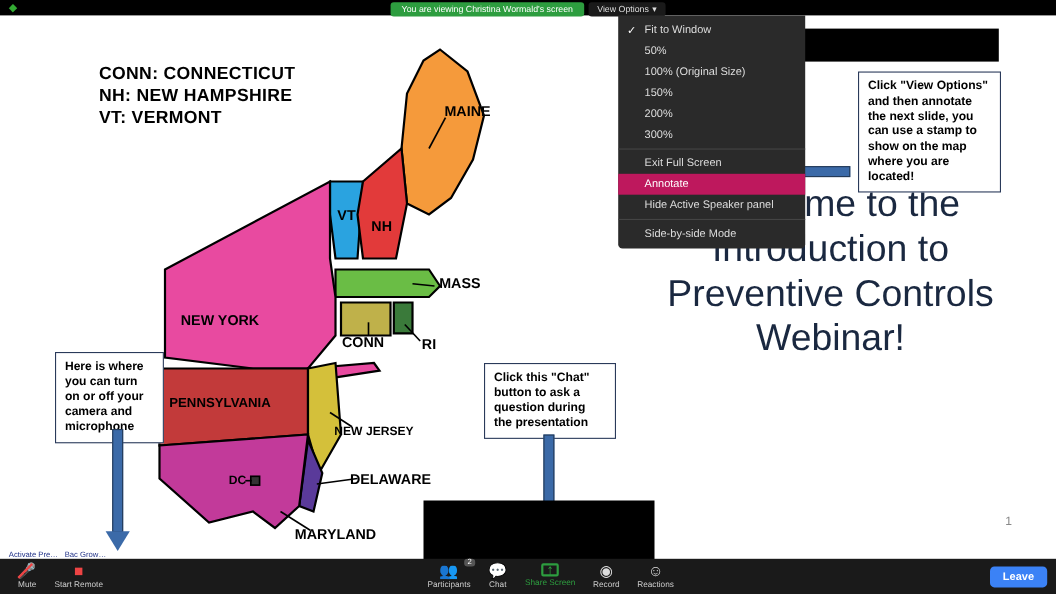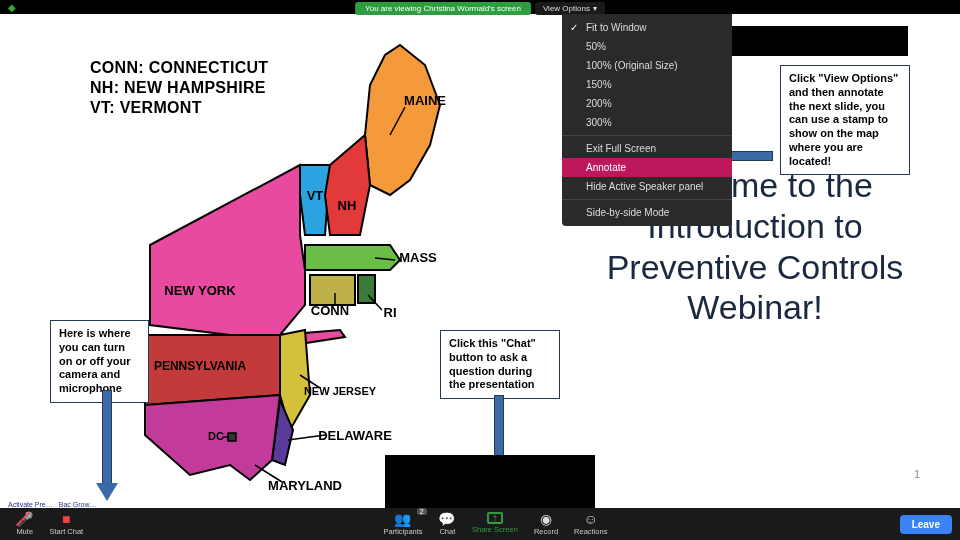--- a/index.html
+++ b/index.html
@@ -296,21 +296,21 @@
 </div>
 
 <div class="zoom-bar">
   <div class="zb-left">
     <div class="zb-btn mute-slash">
       <span class="ico">🎤</span>
       <span class="lbl">Mute</span>
     </div>
     <div class="zb-btn">
       <span class="ico" style="color:#e44">■</span>
-      <span class="lbl">Start Chat</span>
+      <span class="lbl">Start Remote</span>
     </div>
   </div>
   <div class="zb-center">
     <div class="zb-btn">
       <span class="badge">2</span>
       <span class="ico">👥</span>
       <span class="lbl">Participants</span>
     </div>
     <div class="zb-btn">
       <span class="ico">💬</span>

